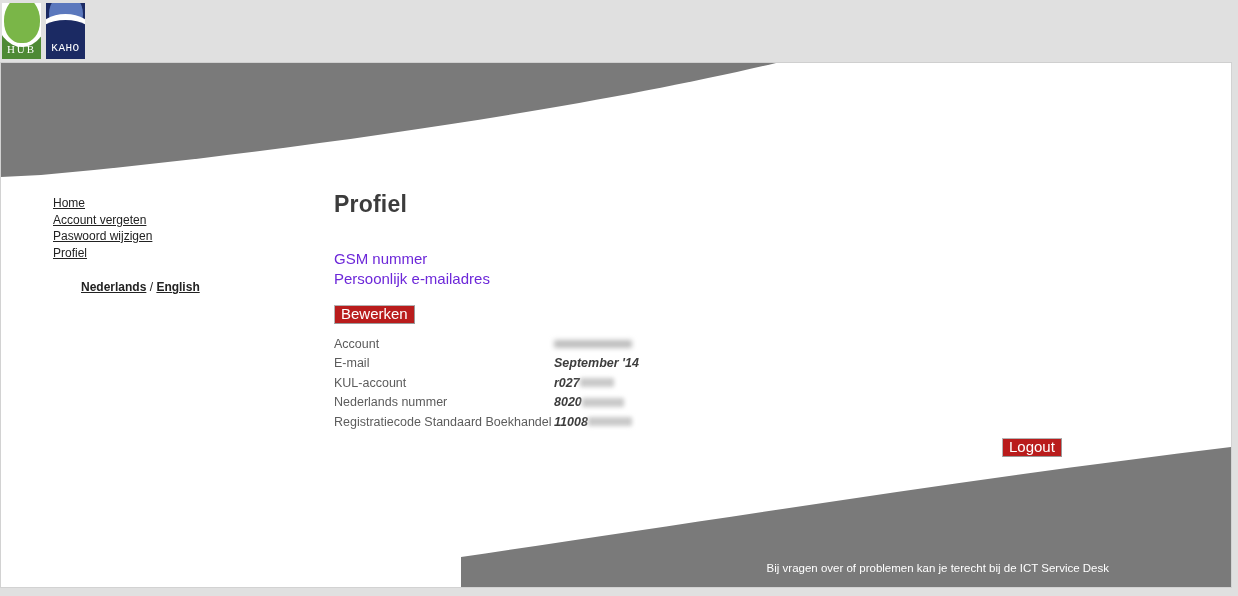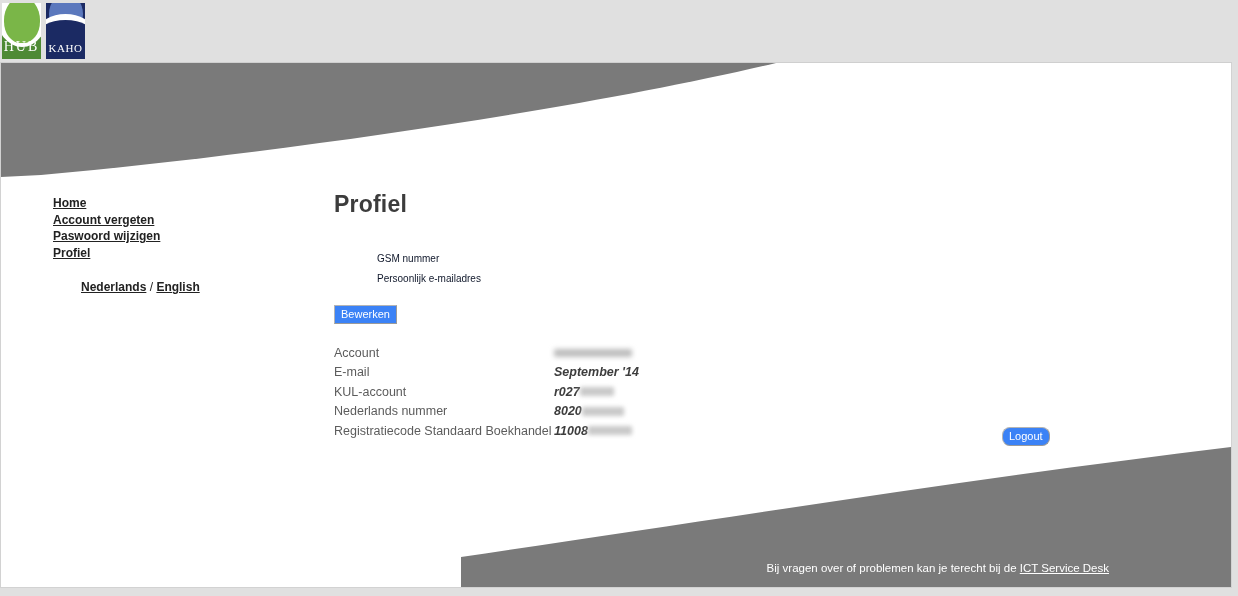--- a/index.html
+++ b/index.html
@@ -47,21 +47,21 @@
     left: 2px; top: -6px;
     width: 36px; height: 46px;
     background: #7ab648;
     border-radius: 50% 50% 46% 46%;
   }
   .logo-hub .label {
     position: absolute;
     left: 0; right: 0; bottom: 4px;
     text-align: center;
     color: #ffffff;
-    font-size: 14px;
+    font-size: 11px;
     letter-spacing: 2px;
     font-family: "Liberation Serif", serif;
   }
   .logo-kaho { background: #1b2a63; }
   .logo-kaho .circle {
     position: absolute;
     left: 3px; top: -9px;
     width: 34px; height: 40px;
     background: #5b78bd;
     border-radius: 50%;
@@ -80,21 +80,21 @@
     background: #1b2a63;
     border-radius: 50%;
   }
   .logo-kaho .label {
     position: absolute;
     left: 0; right: 0; bottom: 5px;
     text-align: center;
     color: #ffffff;
     font-size: 11px;
     letter-spacing: 0.5px;
-    font-family: Liberation Serif, serif;
+    font-family: Liberation Mono, monospace;
   }
 
   
   .page {
     position: absolute;
     left: 0; top: 62px;
     width: 1232px;
     height: 526px;
     background: #ffffff;
     border: 1px solid #d2d2d2;
@@ -113,21 +113,21 @@
   
   .sidebar {
     position: absolute;
     left: 52px; top: 132px;
     width: 230px;
   }
   .nav-link {
     display: block;
     color: #222222;
     font-size: 12px;
-    font-weight: bold;
+    font-weight: normal;
     text-decoration: underline;
     line-height: 16.6px;
     white-space: nowrap;
     cursor: pointer;
   }
   .lang-row {
     margin-top: 19px;
     font-size: 12px;
     font-weight: bold;
     color: #222222;
@@ -148,42 +148,41 @@
     width: 700px;
   }
   .page-title {
     font-size: 23px;
     font-weight: bold;
     color: #3c3c3c;
     margin: 0 0 31px 0;
     letter-spacing: 0.2px;
   }
   .plain-row {
-    font-size: 10px;
-    color: #0f172a;
+    font-size: 15px;
+    color: #6d28d9;
     line-height: 19.8px;
-    margin-left: 43px;
   }
   .btn {
     display: inline-block;
-    background: #3b82f6;
+    background: #b91c1c;
     color: #ffffff;
     border: 1px solid #9a9a9a;
     border-top-color: #b4b4b4;
     border-left-color: #b4b4b4;
-    font-size: 11px;
+    font-size: 15px;
     font-family: "Liberation Sans", sans-serif;
     padding: 2px 6px 3px 6px;
     cursor: pointer;
     line-height: 12px;
   }
   .btn-edit { margin-top: 16px; }
 
   .info-table {
-    margin-top: 22px;
+    margin-top: 13px;
     border-collapse: collapse;
   }
   .info-table td {
     font-size: 12.5px;
     color: #5c5c5c;
     padding: 0 0 5.6px 0;
     vertical-align: top;
     line-height: 14px;
   }
   .info-table td.lbl { width: 220px; }
@@ -209,36 +208,34 @@
     filter: blur(2.6px);
     height: 8px;
     width: 78px;
     border-radius: 1px;
   }
 
   
   .btn-logout {
     position: absolute;
     left: 1001px;
-    top: 364px;
-    border-radius: 8px;
+    top: 375px;
   }
 
   
   .footer-text {
     position: absolute;
     right: 122px;
     bottom: 13px;
     font-size: 11.5px;
     color: #ffffff;
     white-space: nowrap;
   }
   .footer-text a {
     color: #ffffff;
-    text-decoration: underline;
     cursor: pointer;
   }
 </style>
 </head>
 <body>
 
 <div id="screen">
 
   <div class="topband">
     <div class="logo-wrap">

